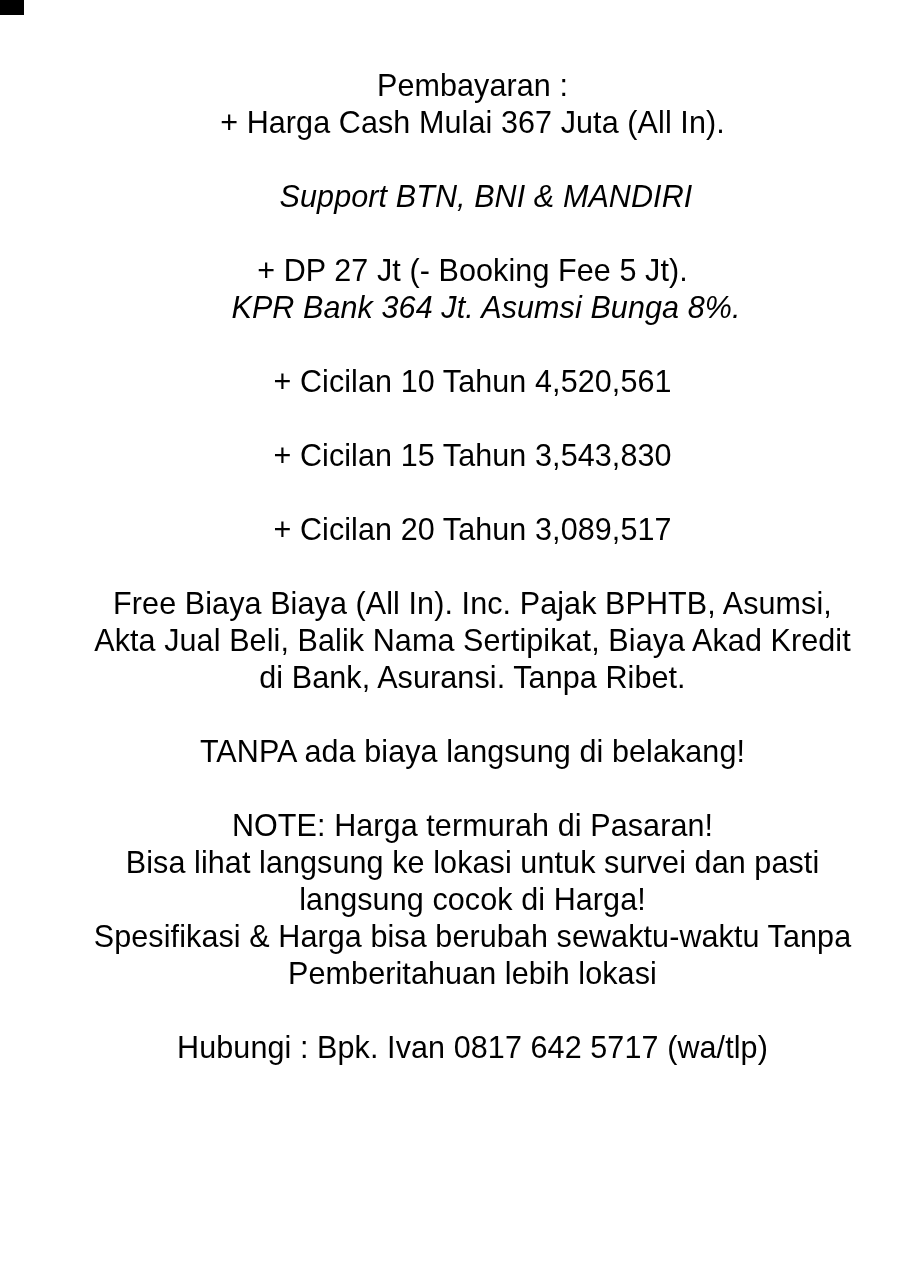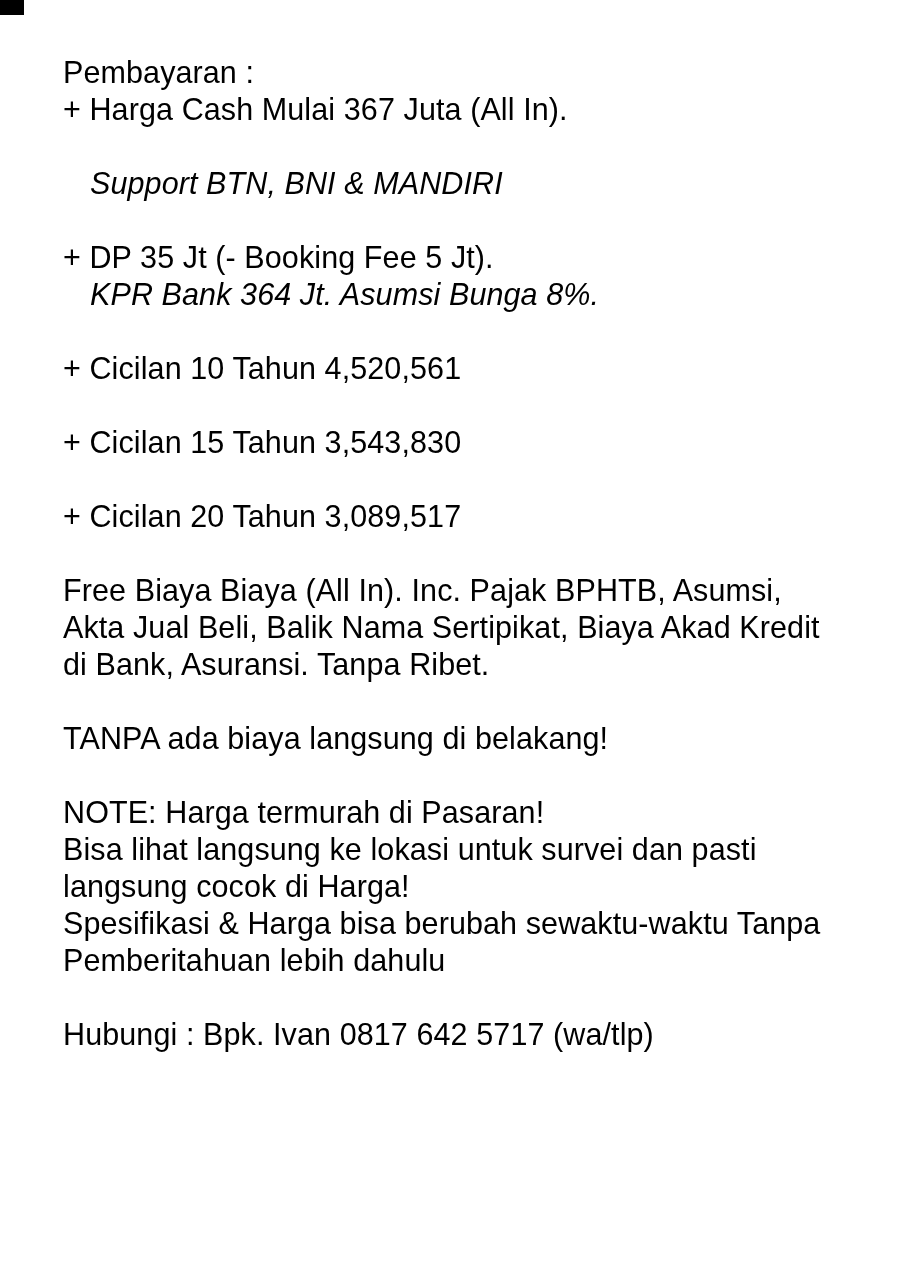--- a/index.html
+++ b/index.html
@@ -23,22 +23,23 @@
     height: 15px;
     background: #000000;
   }
   .doc {
     position: absolute;
     top: 51px;
     left: 63px;
     right: 20px;
   }
   .para {
-    margin: 3px 0 37px 0;
+    margin: 16px 0 37px 0;
     padding: 0;
+    text-align: center;
   }
   .para:last-child {
     margin-bottom: 0;
   }
   .line {
     display: block;
     font-size: 30.5px;
     line-height: 37px;
     white-space: nowrap;
     letter-spacing: 0.1px;
@@ -58,21 +59,21 @@
   <div class="para">
     <span class="line">Pembayaran :</span>
     <span class="line">+ Harga Cash Mulai 367 Juta (All In).</span>
   </div>
 
   <div class="para">
     <span class="line indent">Support BTN, BNI &amp; MANDIRI</span>
   </div>
 
   <div class="para">
-    <span class="line">+ DP 35 Jt (- Booking Fee 5 Jt).</span>
+    <span class="line">+ DP 27 Jt (- Booking Fee 5 Jt).</span>
     <span class="line indent">KPR Bank 364 Jt. Asumsi Bunga 8%.</span>
   </div>
 
   <div class="para">
     <span class="line">+ Cicilan 10 Tahun 4,520,561</span>
   </div>
 
   <div class="para">
     <span class="line">+ Cicilan 15 Tahun 3,543,830</span>
   </div>
@@ -89,20 +90,20 @@
 
   <div class="para">
     <span class="line">TANPA ada biaya langsung di belakang!</span>
   </div>
 
   <div class="para">
     <span class="line">NOTE: Harga termurah di Pasaran!</span>
     <span class="line">Bisa lihat langsung ke lokasi untuk survei dan pasti</span>
     <span class="line">langsung cocok di Harga!</span>
     <span class="line">Spesifikasi &amp; Harga bisa berubah sewaktu-waktu Tanpa</span>
-    <span class="line">Pemberitahuan lebih dahulu</span>
+    <span class="line">Pemberitahuan lebih lokasi</span>
   </div>
 
   <div class="para">
     <span class="line">Hubungi : Bpk. Ivan 0817 642 5717 (wa/tlp)</span>
   </div>
 
 </main>
 
 </body></html>

